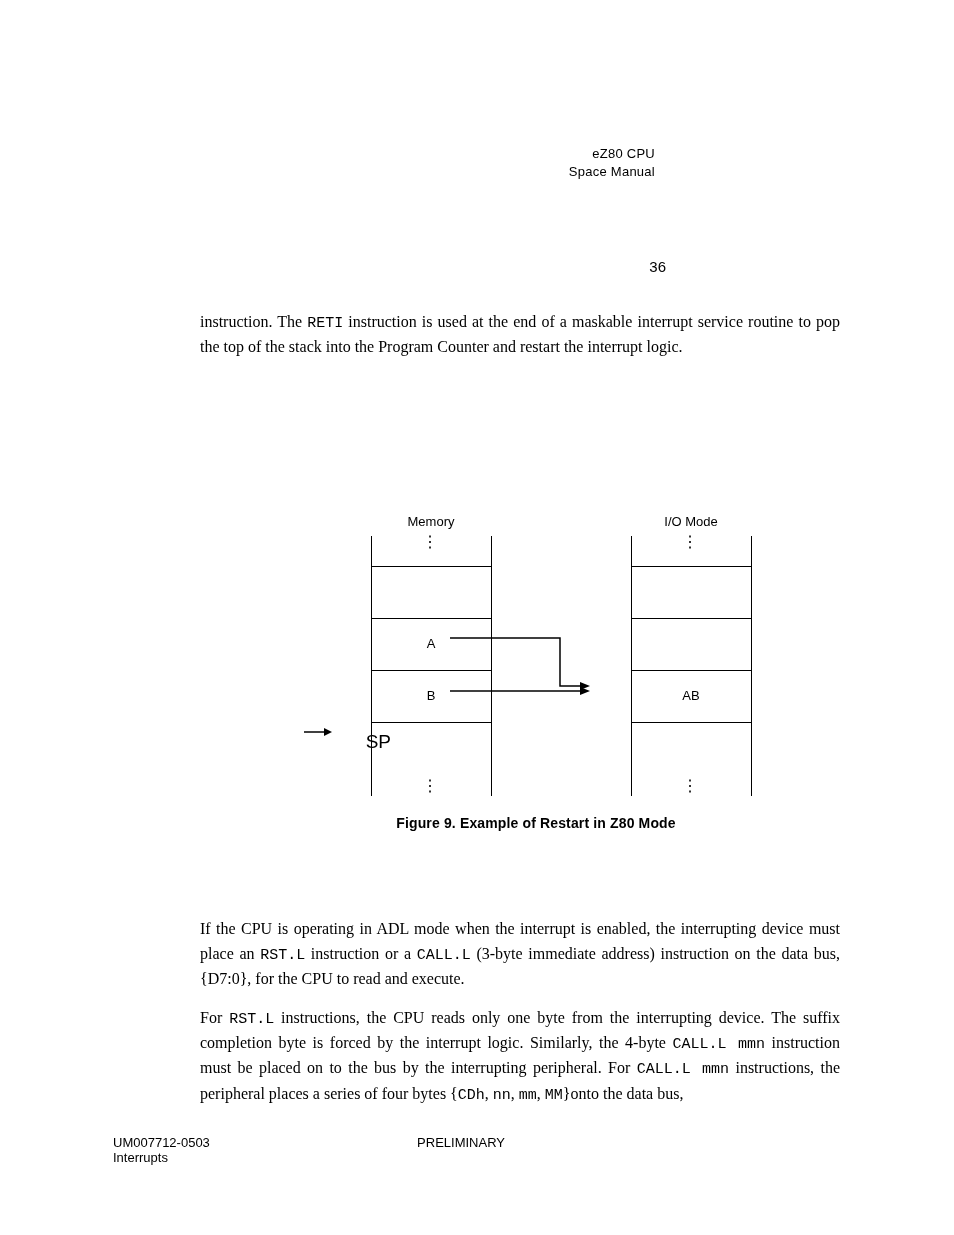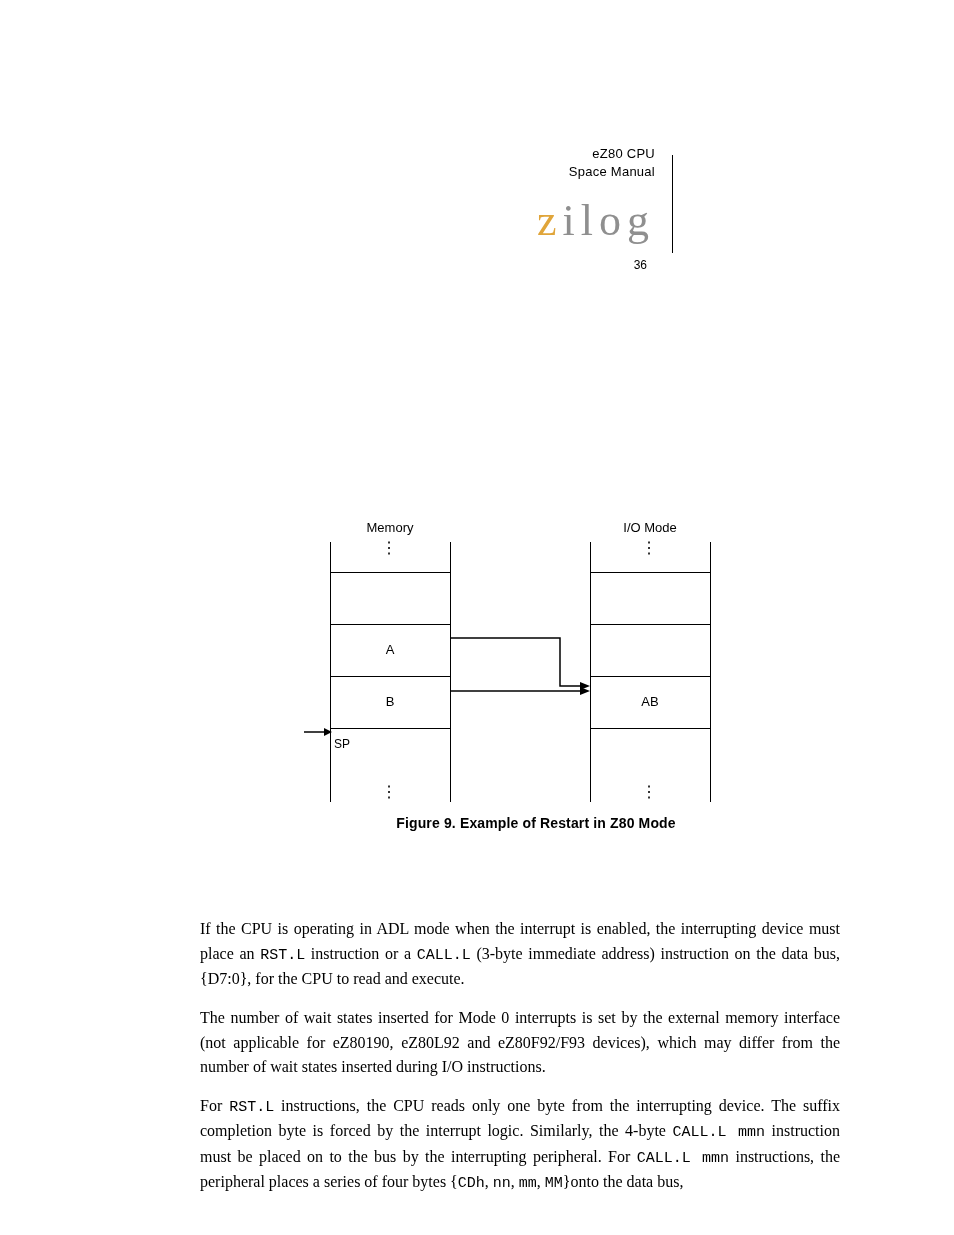--- a/index.html
+++ b/index.html
@@ -44,23 +44,23 @@
     position: absolute;
     top: -40px;
     right: -18px;
     width: 0;
     height: 98px;
     border-right: 1px solid #000;
   }
   .page-num {
     position: absolute;
     top: 258px;
-    right: 123px;
-    font-family: Arial, Helvetica, sans-serif;
-    font-size: 12px;
+    right: 104px;
+    font-family: Arial, Helvetica, sans-serif;
+    font-size: 15px;
   }
   .body-text {
     position: absolute;
     top: 310px;
     left: 200px;
     width: 640px;
     font-size: 16px;
     line-height: 1.55;
     text-align: justify;
   }
@@ -69,23 +69,24 @@
 
   .figure {
     position: absolute;
     top: 530px;
     left: 300px;
     width: 440px;
     height: 260px;
   }
   .stack {
     position: absolute;
-    top: 12px;
+    top: 6px;
     width: 120px;
     height: 260px;
+    margin-left: 41px;
   }
   .stack.left  { left: 30px; }
   .stack.right { left: 290px; }
   .vline {
     position: absolute;
     top: 0;
     height: 260px;
     border-left: 1.5px solid #000;
   }
   .vline.l { left: 0; }
@@ -118,21 +119,21 @@
     top: -22px;
     left: 0;
     width: 120px;
     text-align: center;
     font-family: Arial, Helvetica, sans-serif;
     font-size: 13px;
   }
   .sp-label {
     position: absolute;
     font-family: Arial, Helvetica, sans-serif;
-    font-size: 12px;
+    font-size: 19px;
     text-align: right;
   }
   .sp-label.left-sp  { top: 195px; left: -20px; width: 40px; }
   .sp-arrow {
     position: absolute;
   }
   .fig-caption {
     position: absolute;
     top: 815px;
     left: 216px;
@@ -172,27 +173,26 @@
 </head>
 <body>
 
 <div class="page">
 
   <div class="header-right">
     <div>eZ80 CPU</div>
     <div>Space Manual</div>
   </div>
 
-  <div class="logo-wrap">
-    <span class="logo"><span class="z">z</span><span>ilog</span></span>
-    <div class="logo-divider"></div>
-  </div>
 
   <div class="page-num">36</div>
 
+  <div class="body-text">
+    <p><span>instruction. The <span class="mono">RETI</span> instruction is used at the end of a maskable interrupt service routine to pop the top of the stack into the Program Counter and restart the interrupt logic.</span></p>
+  </div>
 
   <div class="figure">
 
     <div class="stack left">
       <div class="col-title">Memory</div>
       <div class="vline l"></div>
       <div class="vline r"></div>
       <div class="vd" style="top:6px">⋮</div>
       <div class="hdiv" style="top:30px"></div>
       <div class="cell-label" style="top:48px"></div>
@@ -237,18 +237,24 @@
       <line x1="0" y1="6" x2="130" y2="6" stroke="#000" stroke-width="1.5"></line>
       <polygon points="130,2 140,6 130,10" fill="#000"></polygon>
     </svg>
   </div>
 
   <div class="fig-caption">Figure 9. Example of Restart in Z80 Mode</div>
 
 
   <div class="section-body">
     <p>If the CPU is operating in ADL mode when the interrupt is enabled, the interrupting device must place an <span class="mono">RST.L</span> instruction or a <span class="mono">CALL.L</span> (3-byte immediate address) instruction on the data bus, {D7:0}, for the CPU to read and execute.</p>
-    <p>The number of wait states inserted for Mode 0 interrupts is set by the external memory interface (not applicable for eZ80190, eZ80L92 and eZ80F92/F93 devices), which may differ from the number of wait states inserted during I/O instructions.</p>
     <p>For <span class="mono">RST.L</span> instructions, the CPU reads only one byte from the interrupting device. The suffix completion byte is forced by the interrupt logic. Similarly, the 4-byte <span class="mono">CALL.L mmn</span> instruction must be placed on to the bus by the interrupting peripheral. For <span class="mono">CALL.L mmn</span> instructions, the peripheral places a series of four bytes {<span class="mono">CDh</span>, <span class="mono">nn</span>, <span class="mono">mm</span>, <span class="mono">MM</span>}onto the data bus,</p>
   </div>
 
+  <div class="footer">
+    <span>UM007712-0503</span>
+    <span style="display:inline-block; width:200px;"></span>
+    <span>PRELIMINARY</span>
+    <span style="display:inline-block; width:235px;"></span>
+    <span>Interrupts</span>
+  </div>
 
 </div>
 
 </body></html>

